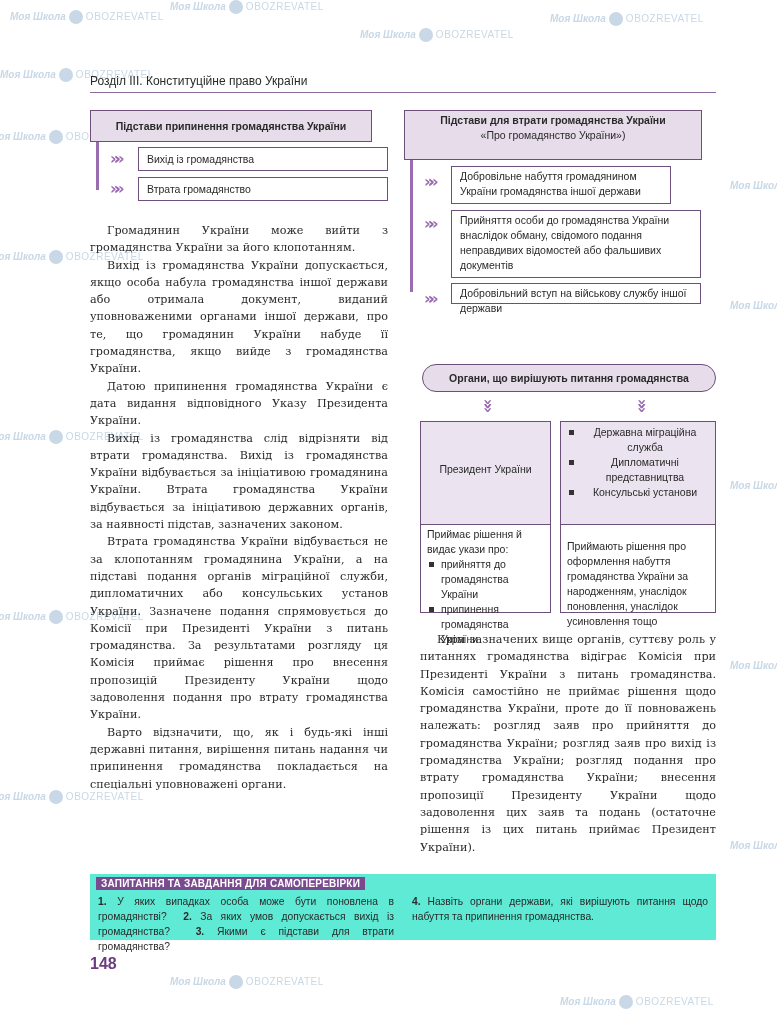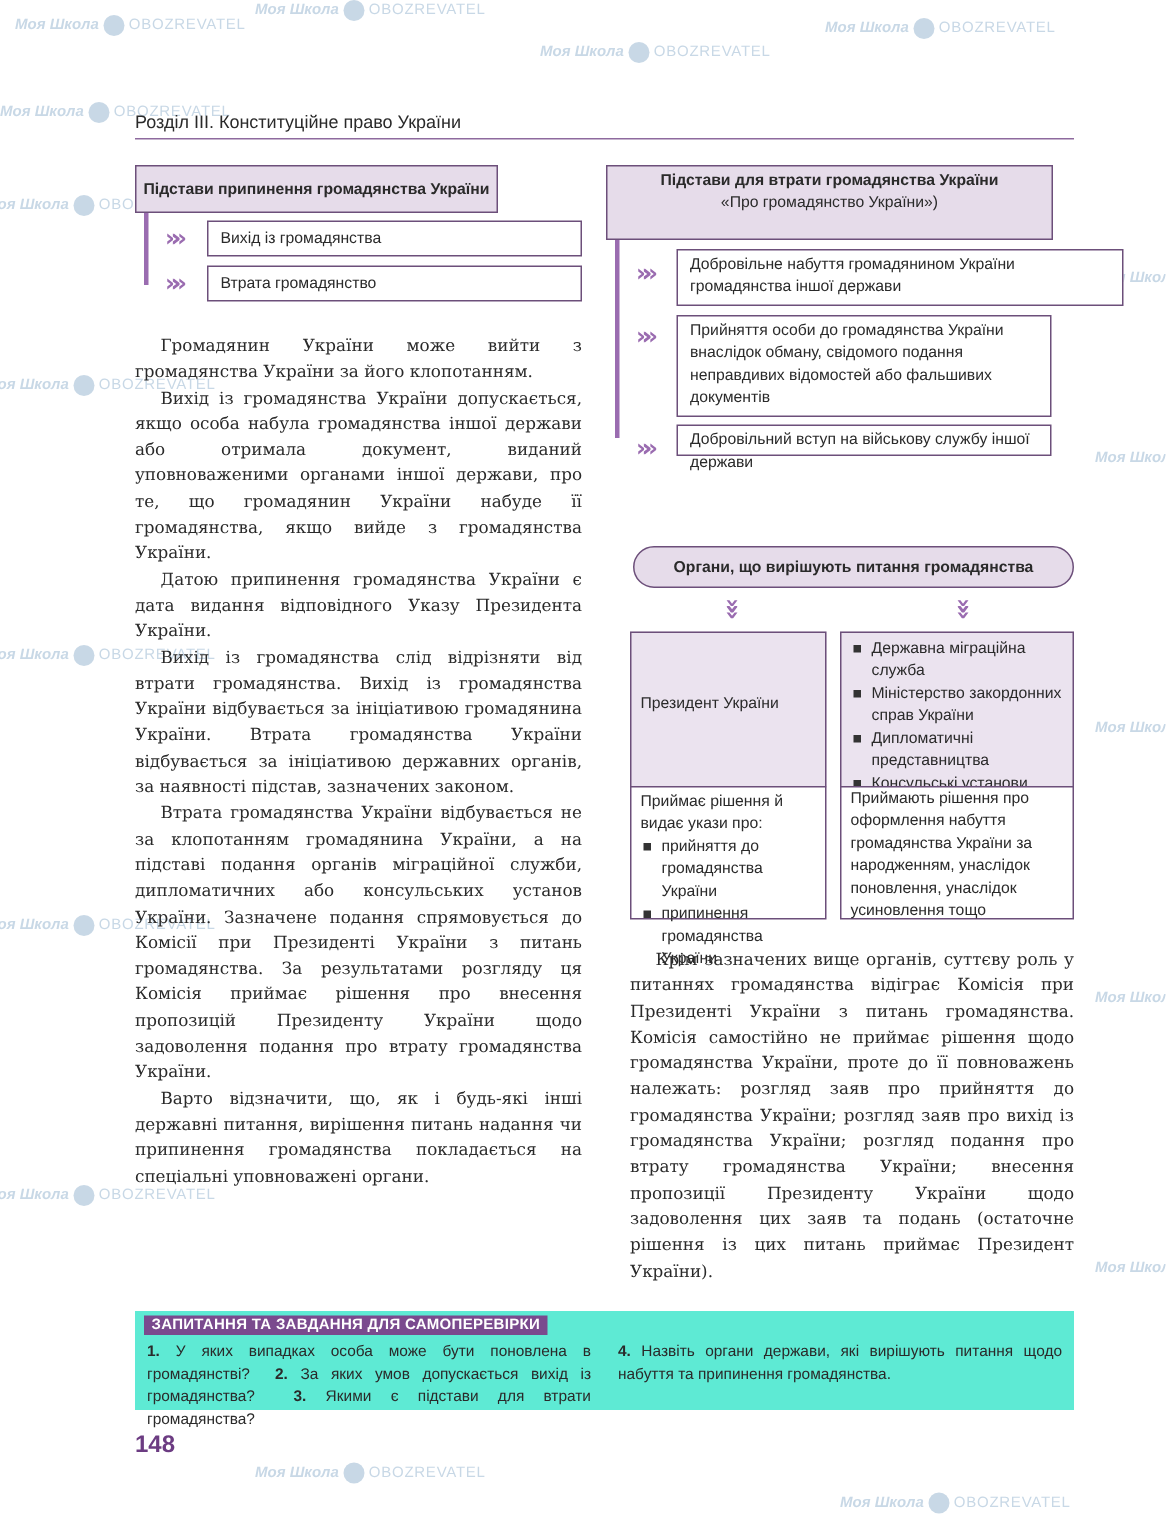--- a/index.html
+++ b/index.html
@@ -9,21 +9,21 @@
         color:#c8d8e6; white-space:nowrap; pointer-events:none; }
   .wm .g { display:inline-block; width:14px; height:14px; border-radius:50%; background:#c8d8e6; vertical-align:middle; margin:0 3px; }
   .wm .o { font-style:normal; font-weight:normal; letter-spacing:0.5px; }
 
   .header { position:absolute; left:90px; top:74px; width:626px; height:18px; border-bottom:1.5px solid #8e6a9e;
             font-family:"Liberation Sans", sans-serif; font-size:12px; color:#2a2a2a; }
 
   .box { position:absolute; border:1.2px solid #6c4f7a; box-sizing:border-box; font-family:"Liberation Sans", sans-serif; font-size:10.5px; line-height:15px; }
   .head { background:#e6dcea; font-weight:bold; text-align:center; }
   .plain { background:#fff; padding:2px 8px; }
-  .lav { background:#ebe3ef; }
+  .lav { background:#ebe3ef;text-align:center; }
   .arrow { position:absolute; color:#9a6cb0; font-size:16px; line-height:14px; font-weight:bold; letter-spacing:-6px; }
   .vline { position:absolute; background:#9a6cb0; width:3px; }
 
   .text { position:absolute; font-family:"DejaVu Serif", serif; font-size:11.2px; line-height:17.3px; text-align:justify; color:#2a2a2a; }
   .text p { margin:0; text-indent:17px; }
 
   ul.b { list-style:none; margin:0; padding:0; }
   ul.b li { position:relative; padding-left:14px; }
   ul.b li::before { content:""; position:absolute; left:2px; top:5px; width:5px; height:5px; background:#333; }
 
@@ -54,42 +54,42 @@
   <div class="wm" style="left:730px;top:480px"><span>Моя Школа</span></div>
   <div class="wm" style="left:730px;top:660px"><span>Моя Школа</span></div>
   <div class="wm" style="left:730px;top:840px"><span>Моя Школа</span></div>
 </div>
 
 <div class="header">
   <span>Розділ III. Конституційне право України</span>
 </div>
 
 <div>
-  <div class="box head" style="left:90px;top:110px;width:242px;height:32px;line-height:30px;text-align:center;">
+  <div class="box head" style="left:90px;top:110px;width:282px;height:32px;line-height:30px;text-align:center;">
     <span>Підстави припинення громадянства України</span>
   </div>
   <div class="vline" style="left:96px;top:142px;height:48px;"></div>
   <div class="arrow" style="left:110px;top:152px;">»»</div>
   <div class="box plain" style="left:138px;top:147px;width:250px;height:24px;line-height:18px;">
     <span>Вихід із громадянства</span>
   </div>
   <div class="arrow" style="left:110px;top:182px;">»»</div>
   <div class="box plain" style="left:138px;top:177px;width:250px;height:24px;line-height:18px;">
     <span>Втрата громадянство</span>
   </div>
 </div>
 
 <div>
   <div class="box head" style="left:404px;top:110px;width:298px;height:50px;padding-top:2px;line-height:15px;">
     <div>Підстави для втрати громадянства України</div>
     <div style="font-weight:normal">«Про громадянство України»)</div>
   </div>
   <div class="vline" style="left:410px;top:160px;height:132px;"></div>
   <div class="arrow" style="left:424px;top:175px;">»»</div>
-  <div class="box plain" style="left:451px;top:166px;width:298px;height:38px;">
+  <div class="box plain" style="left:451px;top:166px;width:220px;height:38px;">
     <span>Добровільне набуття громадянином України громадянства іншої держави</span>
   </div>
   <div class="arrow" style="left:424px;top:217px;">»»</div>
   <div class="box plain" style="left:451px;top:210px;width:250px;height:68px;">
     <span>Прийняття особи до громадянства України внаслідок обману, свідомого подання неправдивих відомостей або фальшивих документів</span>
   </div>
   <div class="arrow" style="left:424px;top:292px;">»»</div>
   <div class="box plain" style="left:451px;top:283px;width:250px;height:21px;">
     <span>Добровільний вступ на військову службу іншої держави</span>
   </div>
@@ -109,26 +109,25 @@
     <div>Приймає рішення й видає укази про:</div>
     <ul class="b">
       <li>прийняття до громадянства України</li>
       <li>припинення громадянства України</li>
     </ul>
   </div>
 
   <div class="box lav" style="left:560px;top:421px;width:156px;height:104px;padding:3px 6px;">
     <ul class="b">
       <li>Державна міграційна служба</li>
-      <li>Міністерство закордонних справ України</li>
       <li>Дипломатичні представництва</li>
       <li>Консульські установи</li>
     </ul>
   </div>
-  <div class="box plain" style="left:560px;top:524px;width:156px;height:89px;padding:0 6px;">
+  <div class="box plain" style="left:560px;top:524px;width:156px;height:89px;padding:14px 6px;">
     <span>Приймають рішення про оформлення набуття громадянства України за народженням, унаслідок поновлення, унаслідок усиновлення тощо</span>
   </div>
 </div>
 
 <div class="text" style="left:90px;top:222px;width:298px;">
   <p>Громадянин України може вийти з громадянства України за його клопотанням.</p>
   <p>Вихід із громадянства України допускається, якщо особа набула громадянства іншої держави або отримала документ, виданий уповноваженими органами іншої держави, про те, що громадянин України набуде її громадянства, якщо вийде з громадянства України.</p>
   <p>Датою припинення громадянства України є дата видання відповідного Указу Президента України.</p>
   <p>Вихід із громадянства слід відрізняти від втрати громадянства. Вихід із громадянства України відбувається за ініціативою громадянина України. Втрата громадянства України відбувається за ініціативою державних органів, за наявності підстав, зазначених законом.</p>
   <p>Втрата громадянства України відбувається не за клопотанням громадянина України, а на підставі подання органів міграційної служби, дипломатичних або консульських установ України. Зазначене подання спрямовується до Комісії при Президенті України з питань громадянства. За результатами розгляду ця Комісія приймає рішення про внесення пропозицій Президенту України щодо задоволення подання про втрату громадянства України.</p>

